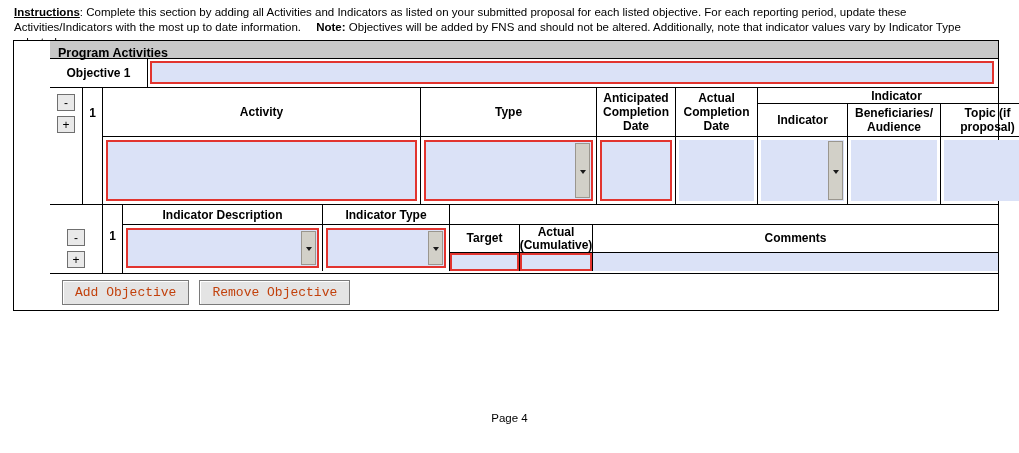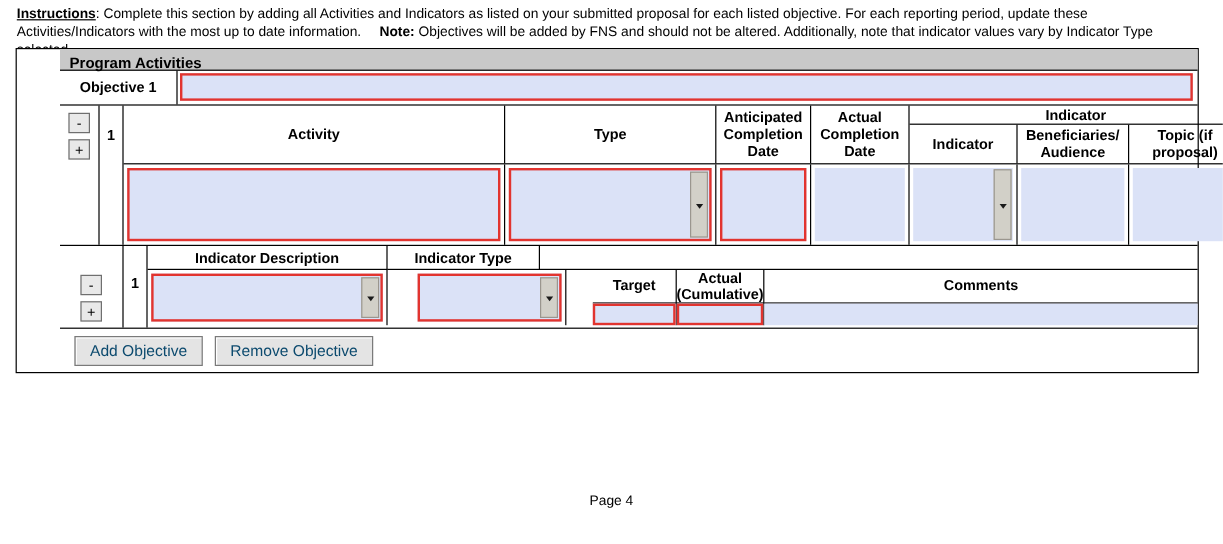--- a/index.html
+++ b/index.html
@@ -264,21 +264,21 @@
     line-height: 14px;
     display: flex;
     align-items: center;
     justify-content: center;
     height: 20px;
   }
   .ind-desc-col { width: 200px; min-width: 200px; }
   .ind-type-col { width: 127px; min-width: 127px; }
   .ind-blank-col { flex: 1; border-right: none !important; }
 
-  .ind-val-row { display: flex; align-items: stretch; height: 46px; gap: 22px; }
+  .ind-val-row { display: flex; align-items: stretch; height: 46px; }
   .ind-cell {
     box-sizing: border-box;
     border-right: 1px solid #000;
     padding: 3px;
   }
   .ind-sub-wrap {
     flex: 1;
     display: flex;
     flex-direction: column;
   }
@@ -322,25 +322,25 @@
     display: flex;
     align-items: center;
     height: 36px;
     padding-left: 12px;
     gap: 10px;
   }
   .wide-btn {
     background: #e4e4e4;
     border: 1px solid #7a7a7a;
     box-shadow: inset 1px 1px 0 #ffffff;
-    font-family: Liberation Sans, sans-serif;
+    font-family: Liberation Mono, monospace;
     font-size: 13px;
     padding: 4px 12px;
     cursor: pointer;
-    color: #0c4a6e;
+    color: #c2410c;
   }
 
   .page-num {
     position: absolute;
     left: 0;
     right: 0;
     top: 412px;
     text-align: center;
     font-size: 11.5px;
   }

